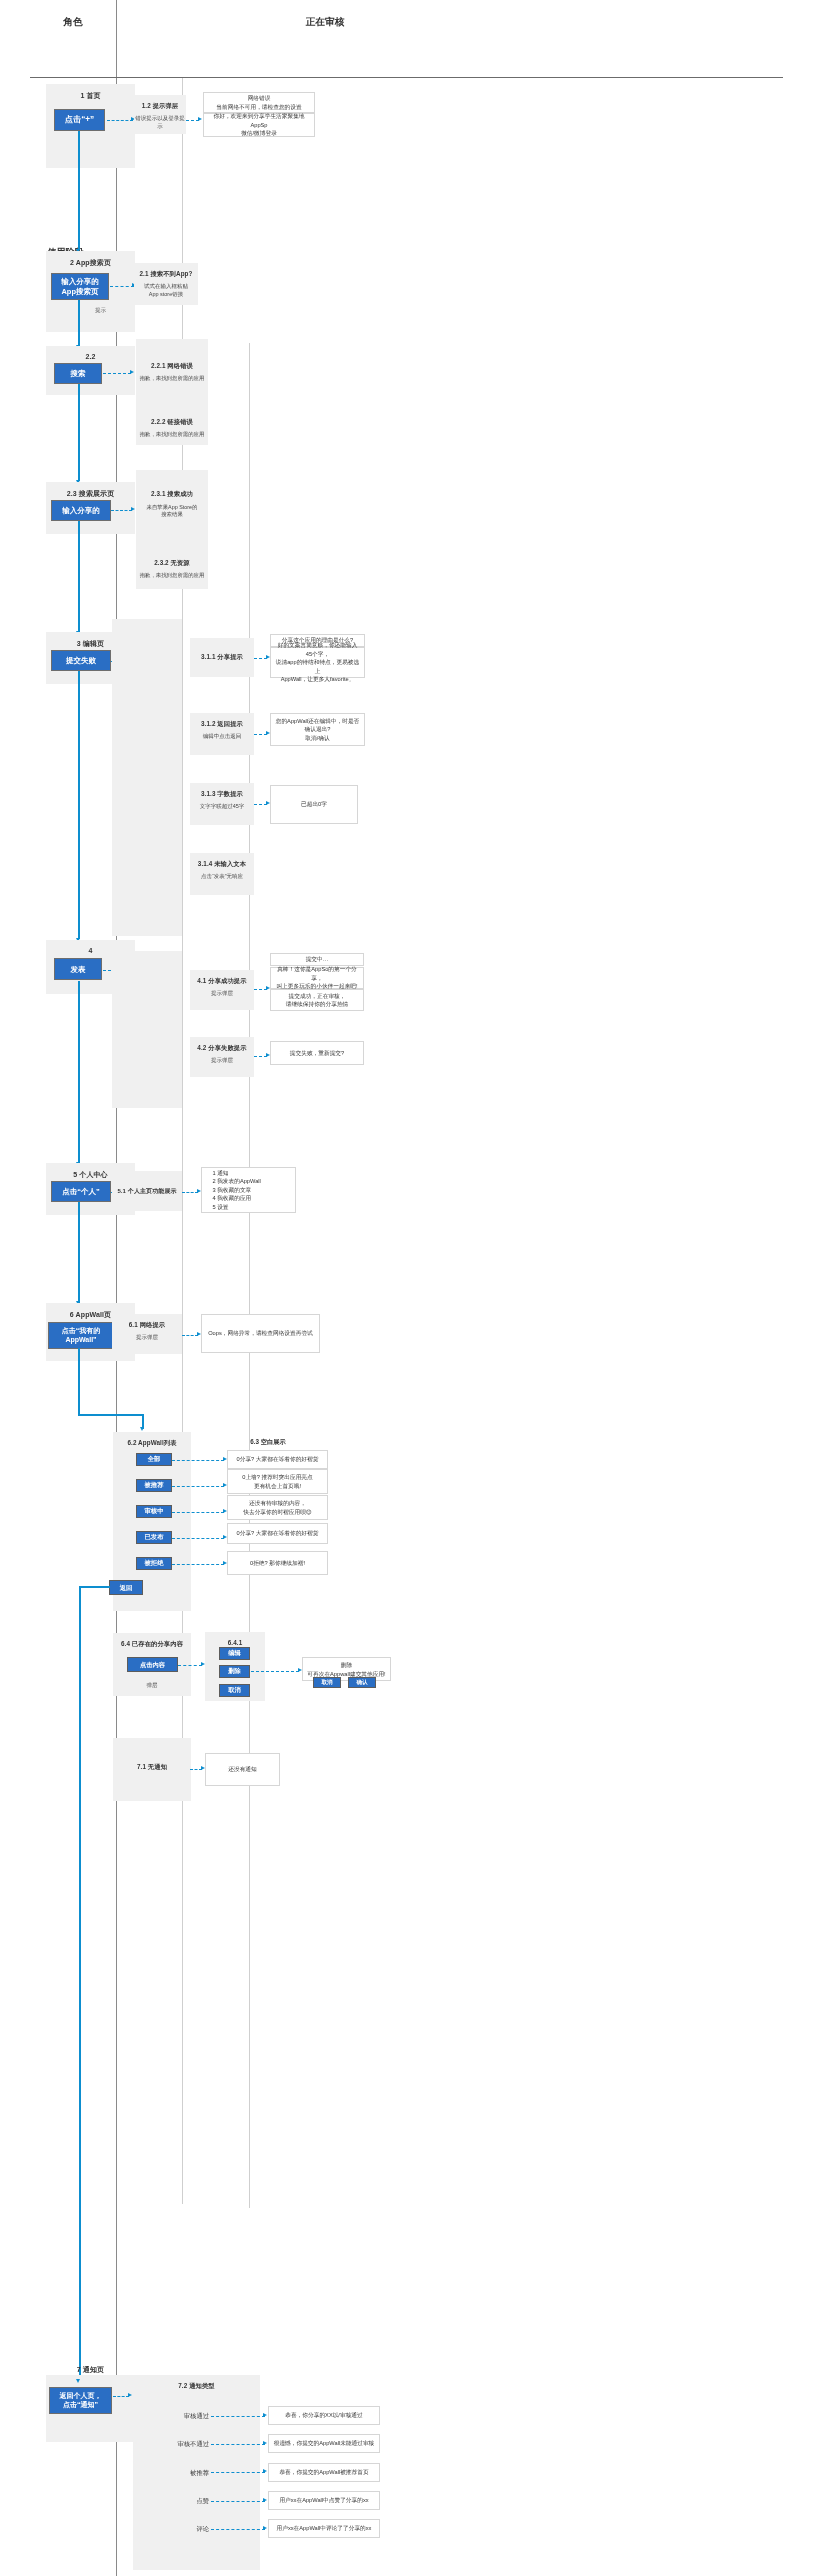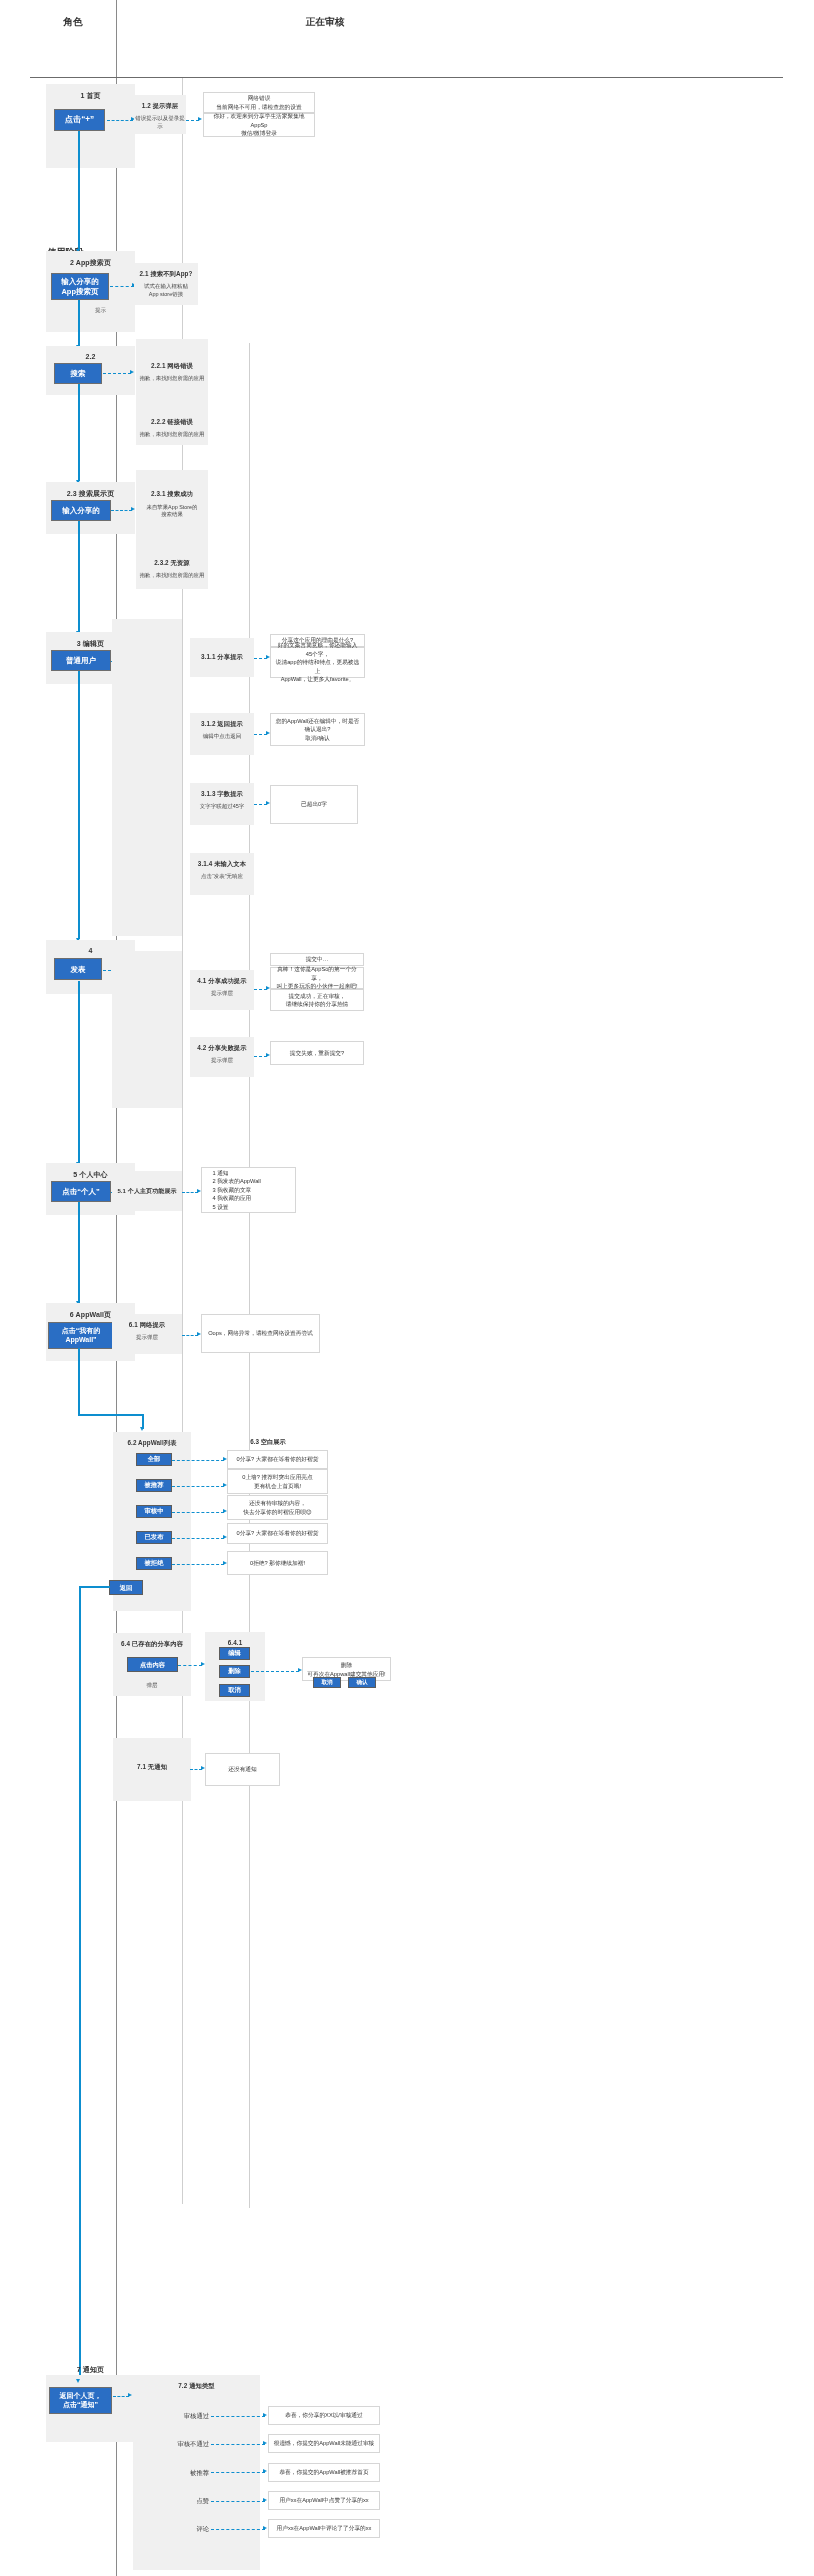--- a/index.html
+++ b/index.html
@@ -150,21 +150,21 @@
     <div class="grp-sub" style="font-size:5.4px;">抱歉，未找到您所需的应用</div>
   </div>
 </div>
 
 <div class="solid-v" style="left:78px;top:521px;height:112px;"></div>
 <div class="arrow-d" style="left:76px;top:631px;"></div>
 
 <div class="grp" style="left:46px;top:632px;width:89px;height:52px;">
   <div class="grp-title">3 编辑页</div>
 </div>
-<div class="btn" style="left:51px;top:650px;width:60px;height:21px;font-size:7.5px;">普通用户</div>
+<div class="btn" style="left:51px;top:650px;width:60px;height:21px;font-size:7.5px;">提交失败</div>
 <div class="dash-h" style="left:111px;top:661px;width:21px;"></div>
 <div class="arrow-r" style="left:131px;top:658px;"></div>
 
 <div class="grp" style="left:112px;top:619px;width:70px;height:317px;"></div>
 
 <div class="grp" style="left:190px;top:638px;width:64px;height:39px;">
   <div class="grp-title" style="font-size:6.3px;margin-top:15px;">3.1.1 分享提示</div>
 </div>
 <div class="dash-h" style="left:254px;top:658px;width:13.4px;"></div>
 <div class="arrow-r" style="left:266px;top:655px;"></div>

